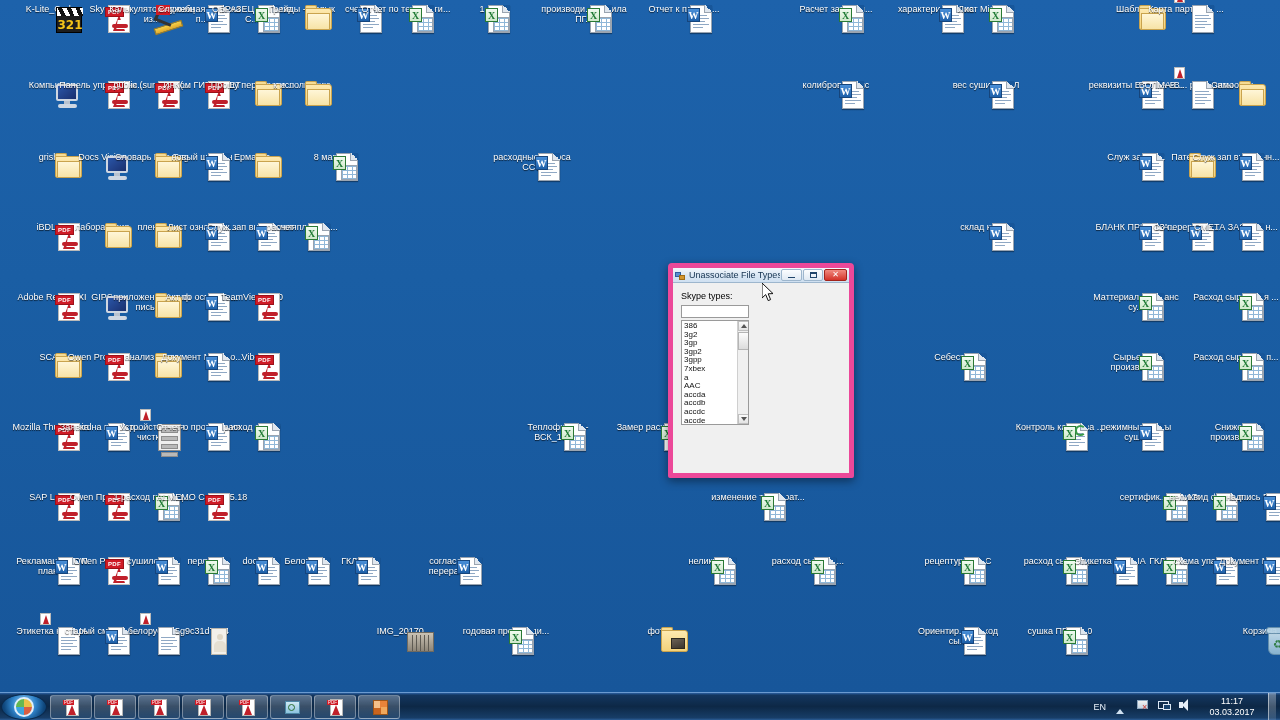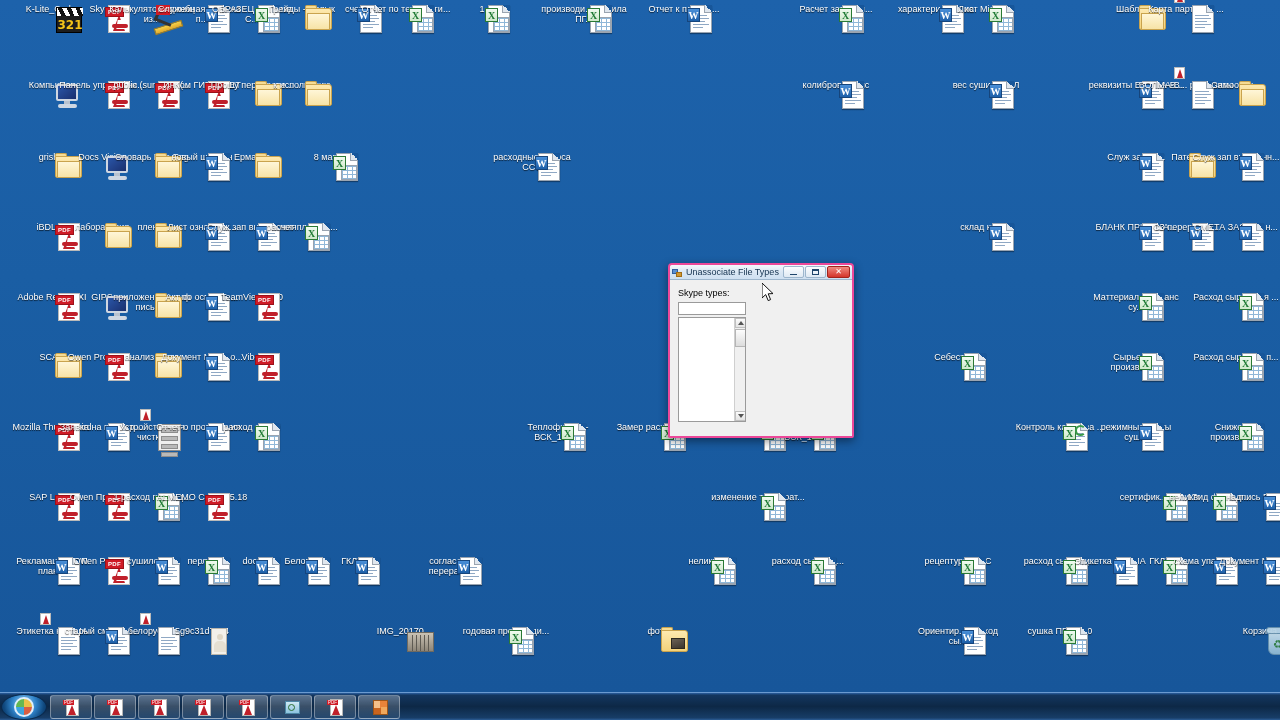--- a/index.html
+++ b/index.html
@@ -268,23 +268,23 @@
   
   .refresh{
     position:absolute; left:15px; top:3px; width:11px; height:11px;
     border:2px solid #3a9b4a; border-radius:50%;
     border-right-color:transparent;
   }
 
   
   #dialog{
     position:absolute; left:668px; top:263px;
-    width:186px; height:175px;
+    width:186px; height:215px;
     background:#f0f0f0;
-    border:2px solid #ec4899;
+    border:5px solid #ec4899;
     border-radius:4px 4px 2px 2px;
     box-shadow:0 3px 10px rgba(0,0,0,.45);
     font-size:9px;
     color:#000;
   }
   #titlebar{
     height:15px;
     background:linear-gradient(180deg,#f4f8fc 0%, #dae7f4 50%, #cfe0f1 100%);
     border-bottom:1px solid #9db6cd;
     border-radius:3px 3px 0 0;
@@ -942,20 +942,34 @@
       </span>
     <span class="winbtn">
         <span class="maxglyph"></span>
       </span>
     <span class="winbtn close">✕</span>
   </div>
   <div id="dlgbody">
     <div class="flabel">Skype types:</div>
     <div id="filterbox"></div>
     <div id="listbox">
+      <div id="listitems">
+          <div>386</div>
+          <div>3g2</div>
+          <div>3gp</div>
+          <div>3gp2</div>
+          <div>3gpp</div>
+          <div>7xbex</div>
+          <div>a</div>
+          <div>AAC</div>
+          <div>accda</div>
+          <div>accdb</div>
+          <div>accdc</div>
+          <div>accde</div>
+        </div>
       <div id="scrollbar">
         <div class="sbbtn">
             <span class="arrowup"></span>
           </div>
         <div id="thumb"></div>
         <div class="sbbtn bot">
             <span class="arrowdn"></span>
           </div>
       </div>
     </div>
@@ -1017,13 +1031,34 @@
           <span class="ma"></span>
           <span class="mtag">PDF</span>
         </span>
       </div>
       <div class="tbitem">
         <span class="mini">
           <span class="mwin"></span>
         </span>
       </div>
     </div>
+  <div id="tray">
+    <span class="tl">EN</span>
+    <span class="trayicon"><span class="triup"></span></span>
+    <span class="trayicon flagic">
+        <span class="f"></span>
+        <span class="x">×</span>
+      </span>
+    <span class="trayicon netic">
+        <span class="m1"></span>
+        <span class="m2"></span>
+      </span>
+    <span class="trayicon spk">
+        <span class="cone"></span>
+        <span class="cone2"></span>
+      </span>
+    <div id="clock">
+      <div>11:17</div>
+      <div>03.03.2017</div>
+    </div>
+    <div id="showdesk"></div>
+  </div>
 </div>
 
 </body></html>

